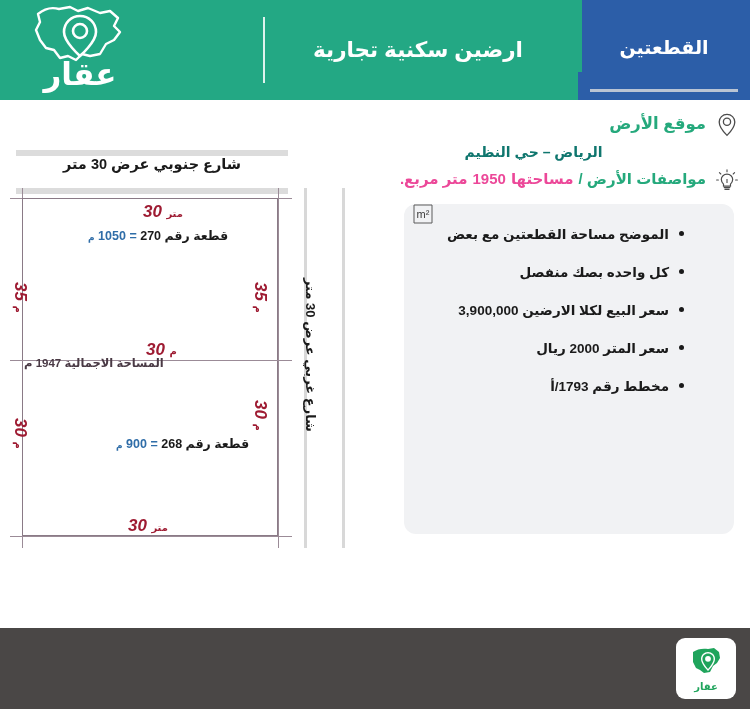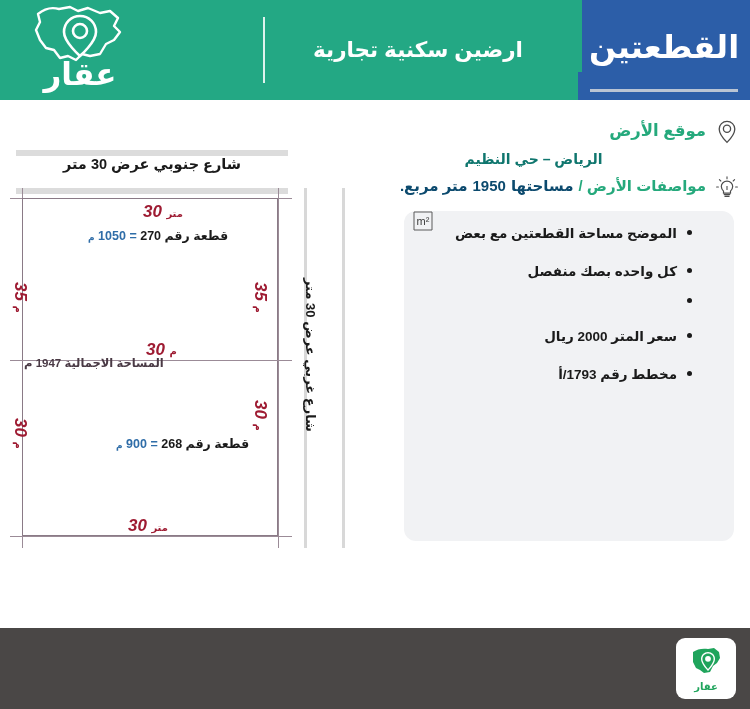--- a/index.html
+++ b/index.html
@@ -86,21 +86,21 @@
     width: 172px;
     height: 100px;
     background: #2C5EA8;
     display: flex;
     align-items: center;
     justify-content: center;
     position: relative;
   }
   .header-blue-title {
     color: #ffffff;
-    font-size: 32px;
+    font-size: 19px;
     font-weight: 700;
     text-align: center;
     direction: rtl;
     margin-top: -6px;
   }
   .blue-underline {
     position: absolute;
     bottom: 8px;
     left: 12px;
     right: 12px;
@@ -271,21 +271,21 @@
     white-space: nowrap;
     transform: rotate(90deg);
     transform-origin: left top;
     direction: rtl;
   }
 
   
   .info-panel {
     position: absolute;
     right: 10px;
-    top: 19px;
+    top: 12px;
     width: 345px;
     height: 480px;
     direction: rtl;
   }
   .info-row {
     display: flex;
     flex-direction: row;
     align-items: flex-start;
     gap: 8px;
     margin-bottom: 2px;
@@ -316,36 +316,36 @@
   .spec-line {
     display: flex;
     flex-direction: row;
     align-items: baseline;
     gap: 5px;
     font-size: 15px;
     font-weight: 700;
     padding-top: 2px;
   }
   .spec-label { color: #25A97C; }
-  .spec-rest { color: #0c4a6e; }
+  .spec-rest { color: #ec4899; }
 
   .spec-card {
     margin-top: 10px;
     margin-right: 6px;
     width: 330px;
     min-height: 330px;
     background: #f1f2f4;
     border-radius: 12px;
     padding: 14px 12px 14px 12px;
     box-sizing: border-box;
     position: relative;
   }
   .bullet-list {
     list-style: none;
-    margin: 0;
+    margin: 8px;
     padding: 0;
   }
   .bullet-list li {
     display: flex;
     flex-direction: row;
     align-items: baseline;
     justify-content: flex-start;
     gap: 10px;
     margin: 0 0 22px 0;
     font-size: 13.5px;
@@ -557,20 +557,21 @@
         <li>
           <span class="bullet-dot"></span>
           <span>الموضح مساحة القطعتين مع بعض</span>
         </li>
         <li>
           <span class="bullet-dot"></span>
           <span>كل واحده بصك منفصل</span>
         </li>
         <li>
           <span class="bullet-dot"></span>
+          <span>سعر البيع لكلا الارضين 3,900,000</span>
         </li>
         <li>
           <span class="bullet-dot"></span>
           <span>سعر المتر 2000 ريال</span>
         </li>
         <li>
           <span class="bullet-dot"></span>
           <span>مخطط رقم 1793/أ</span>
         </li>
       </ul>

